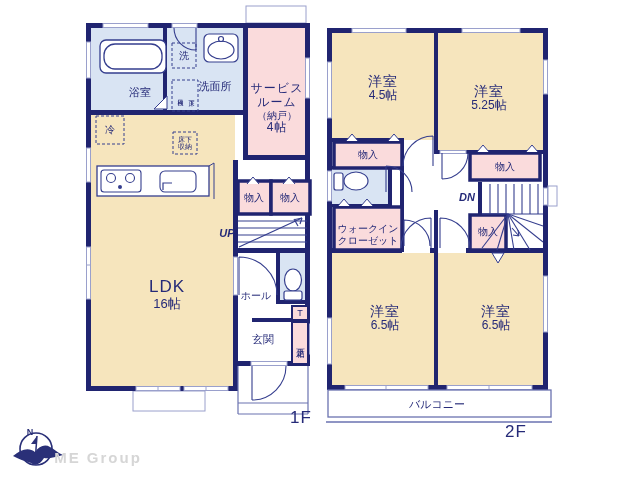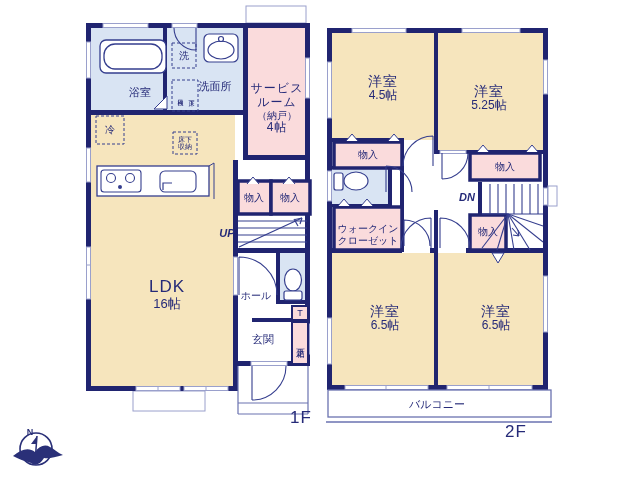--- a/index.html
+++ b/index.html
@@ -303,14 +303,15 @@
   </div>
   <div class="lbl" style="left:496px;top:318px;">
     <div class="name">洋室</div>
     <div class="size">6.5帖</div>
   </div>
   <div class="lbl f11" style="left:437px;top:404px;">バルコニー</div>
   <div class="lbl floor-tag" style="left:516px;top:432px;">2F</div>
 </div>
 
 <div class="lbl compass-n" style="left:30px;top:432px;">N</div>
+<div class="lbl logo-text" style="left:98px;top:458px;">ME Group</div>
 
 </div>
 
 </body></html>

